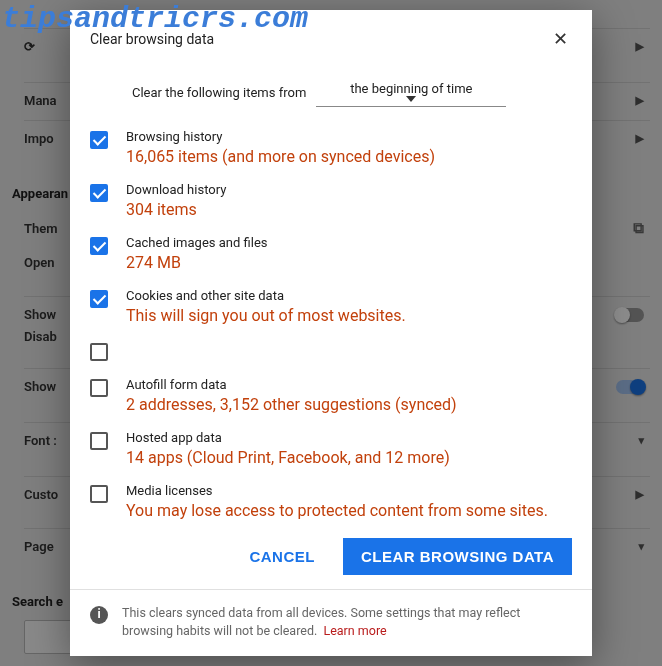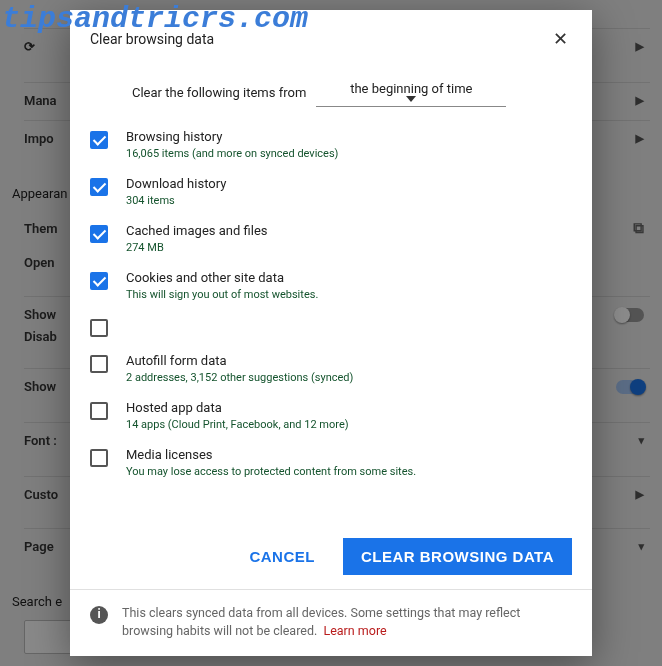--- a/index.html
+++ b/index.html
@@ -18,21 +18,21 @@
     .backdrop {
       position: absolute;
       inset: 0;
       background: #e8e8e8;
     }
     .bg-section-header {
       position: absolute;
       left: 12px;
       color: #222;
       font-size: 13px;
-      font-weight: 400;
+      font-weight: 700;
     }
     .bg-row {
       position: absolute;
       left: 24px;
       right: 12px;
       height: 36px;
       border-top: 1px solid #d0d0d0;
       display: flex;
       align-items: center;
       justify-content: space-between;
@@ -179,22 +179,22 @@
     .opt-text {
       display: flex;
       flex-direction: column;
       gap: 3px;
     }
     .opt-label {
       font-size: 13px;
       color: #222;
     }
     .opt-desc {
-      font-size: 11px;
-      color: #14532d;
+      font-size: 16px;
+      color: #c2410c;
     }
     .actions {
       display: flex;
       justify-content: flex-end;
       gap: 10px;
       padding: 18px 20px 14px;
     }
     .btn {
       font-size: 15px;
       font-weight: 600;

